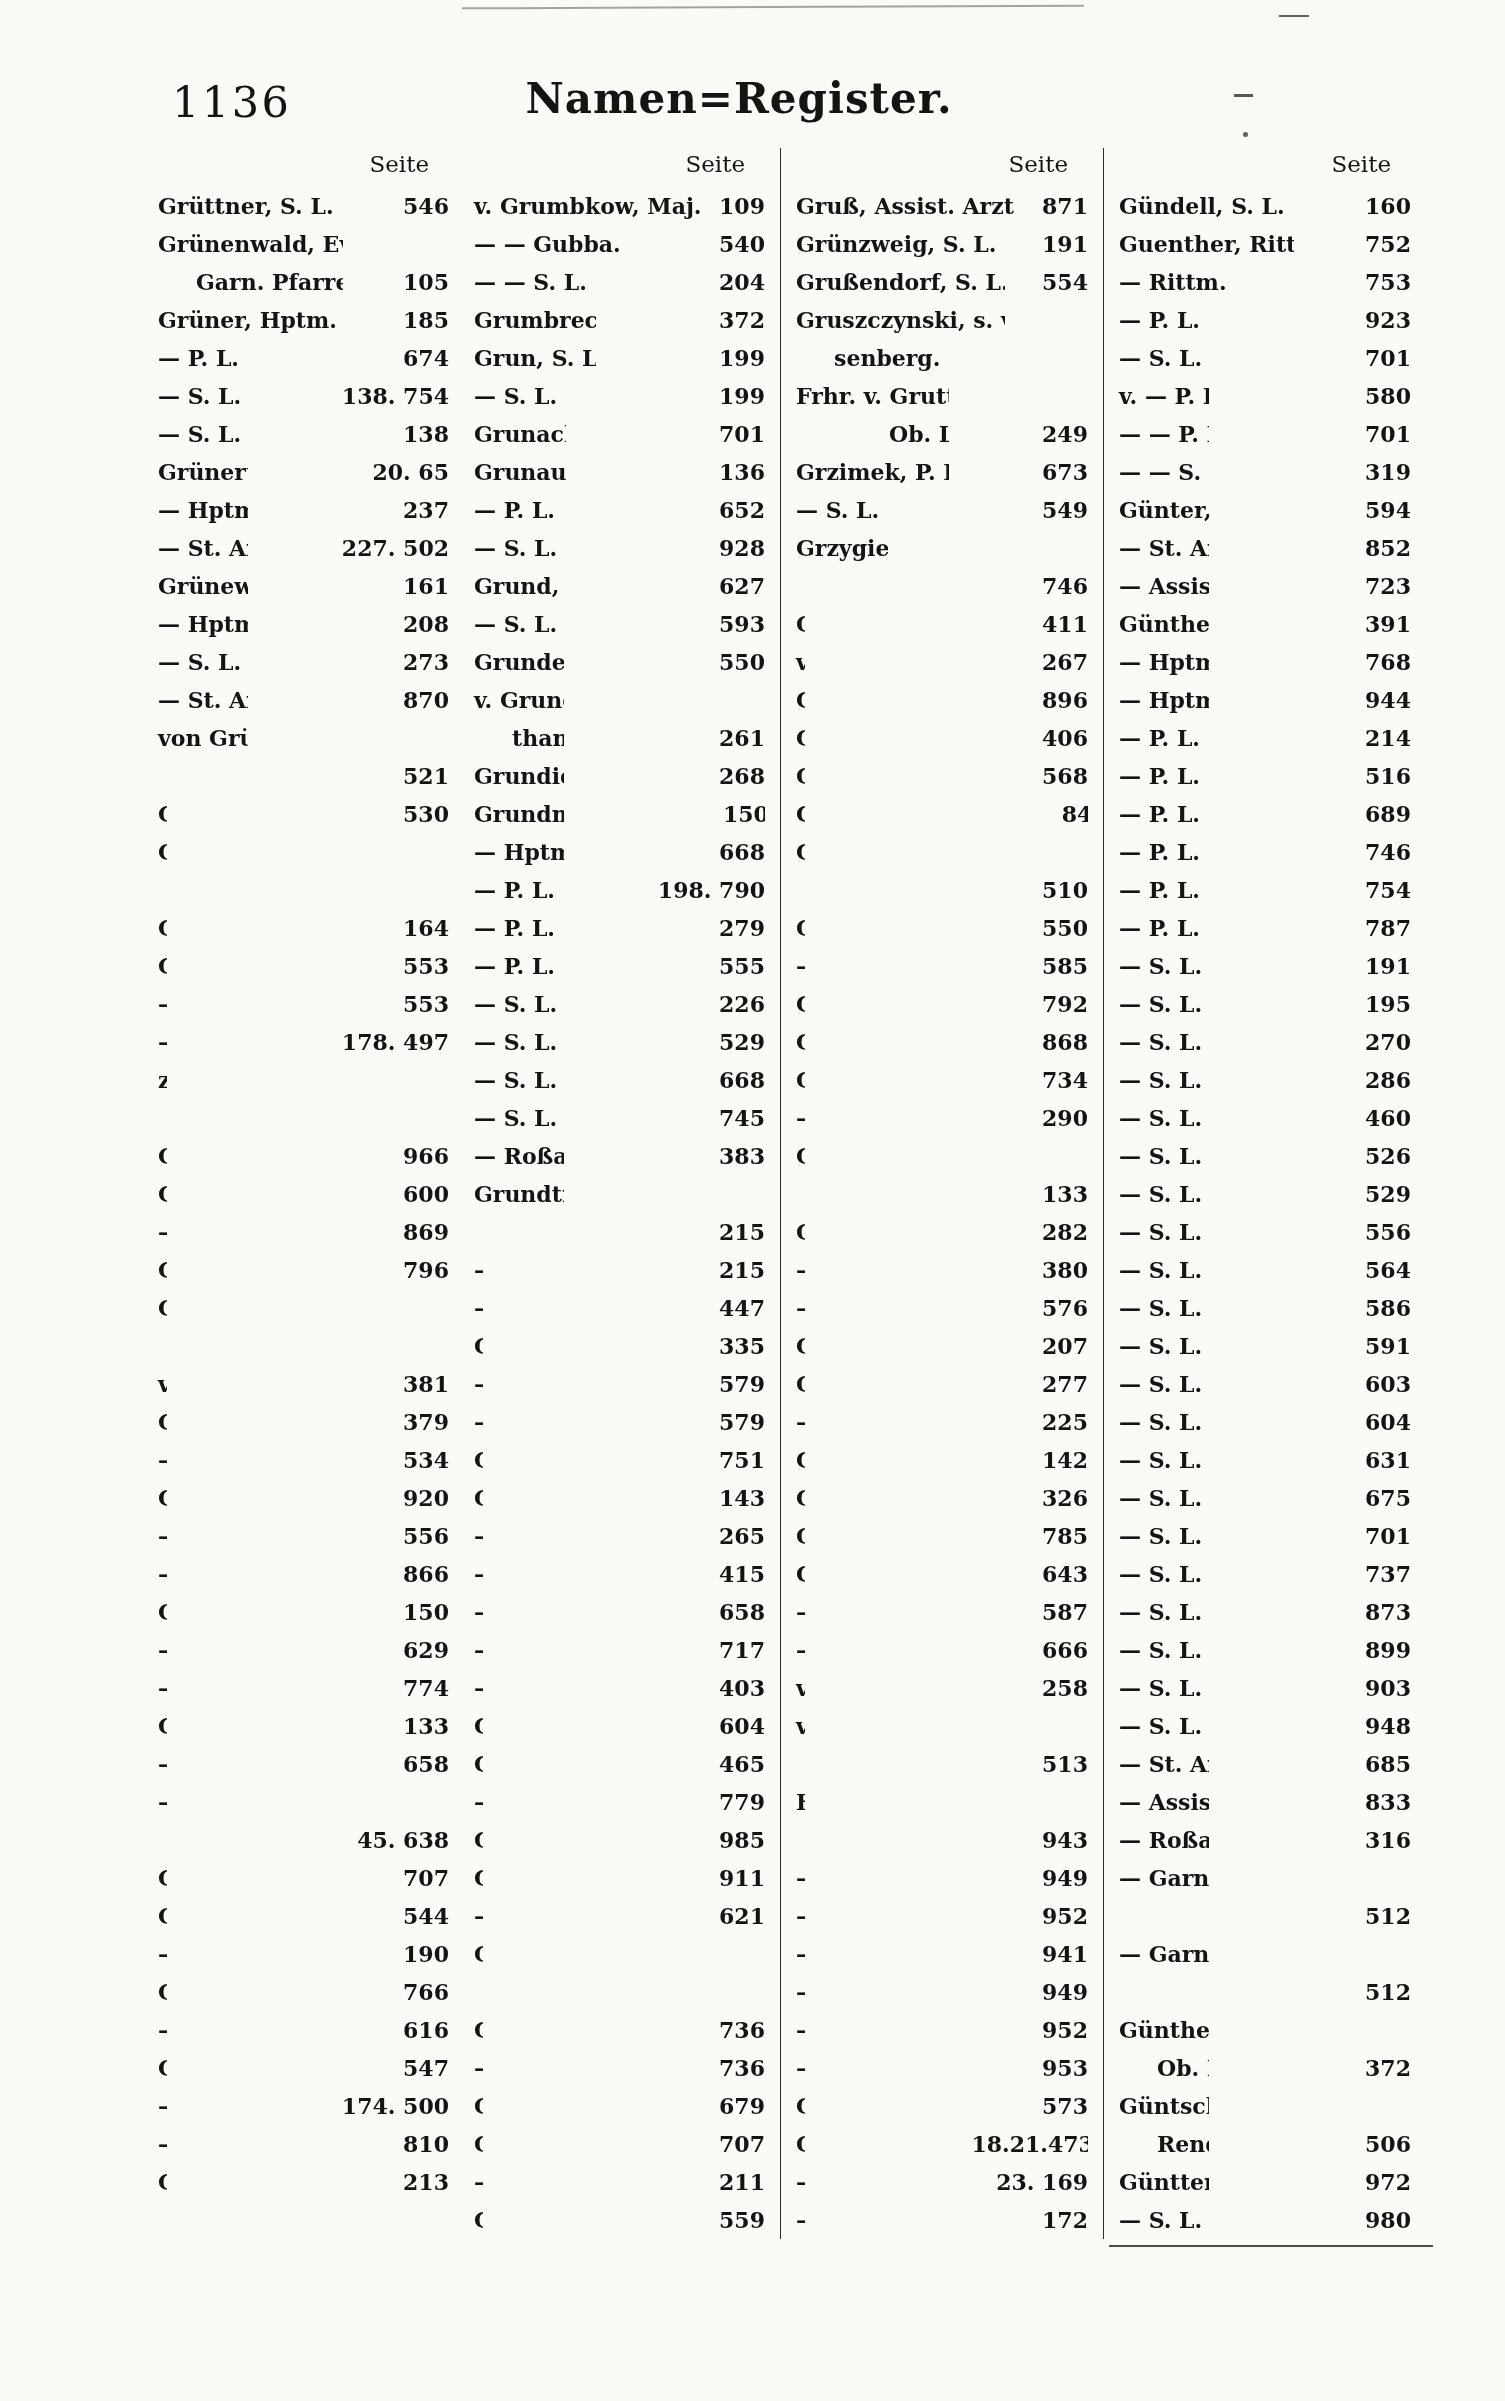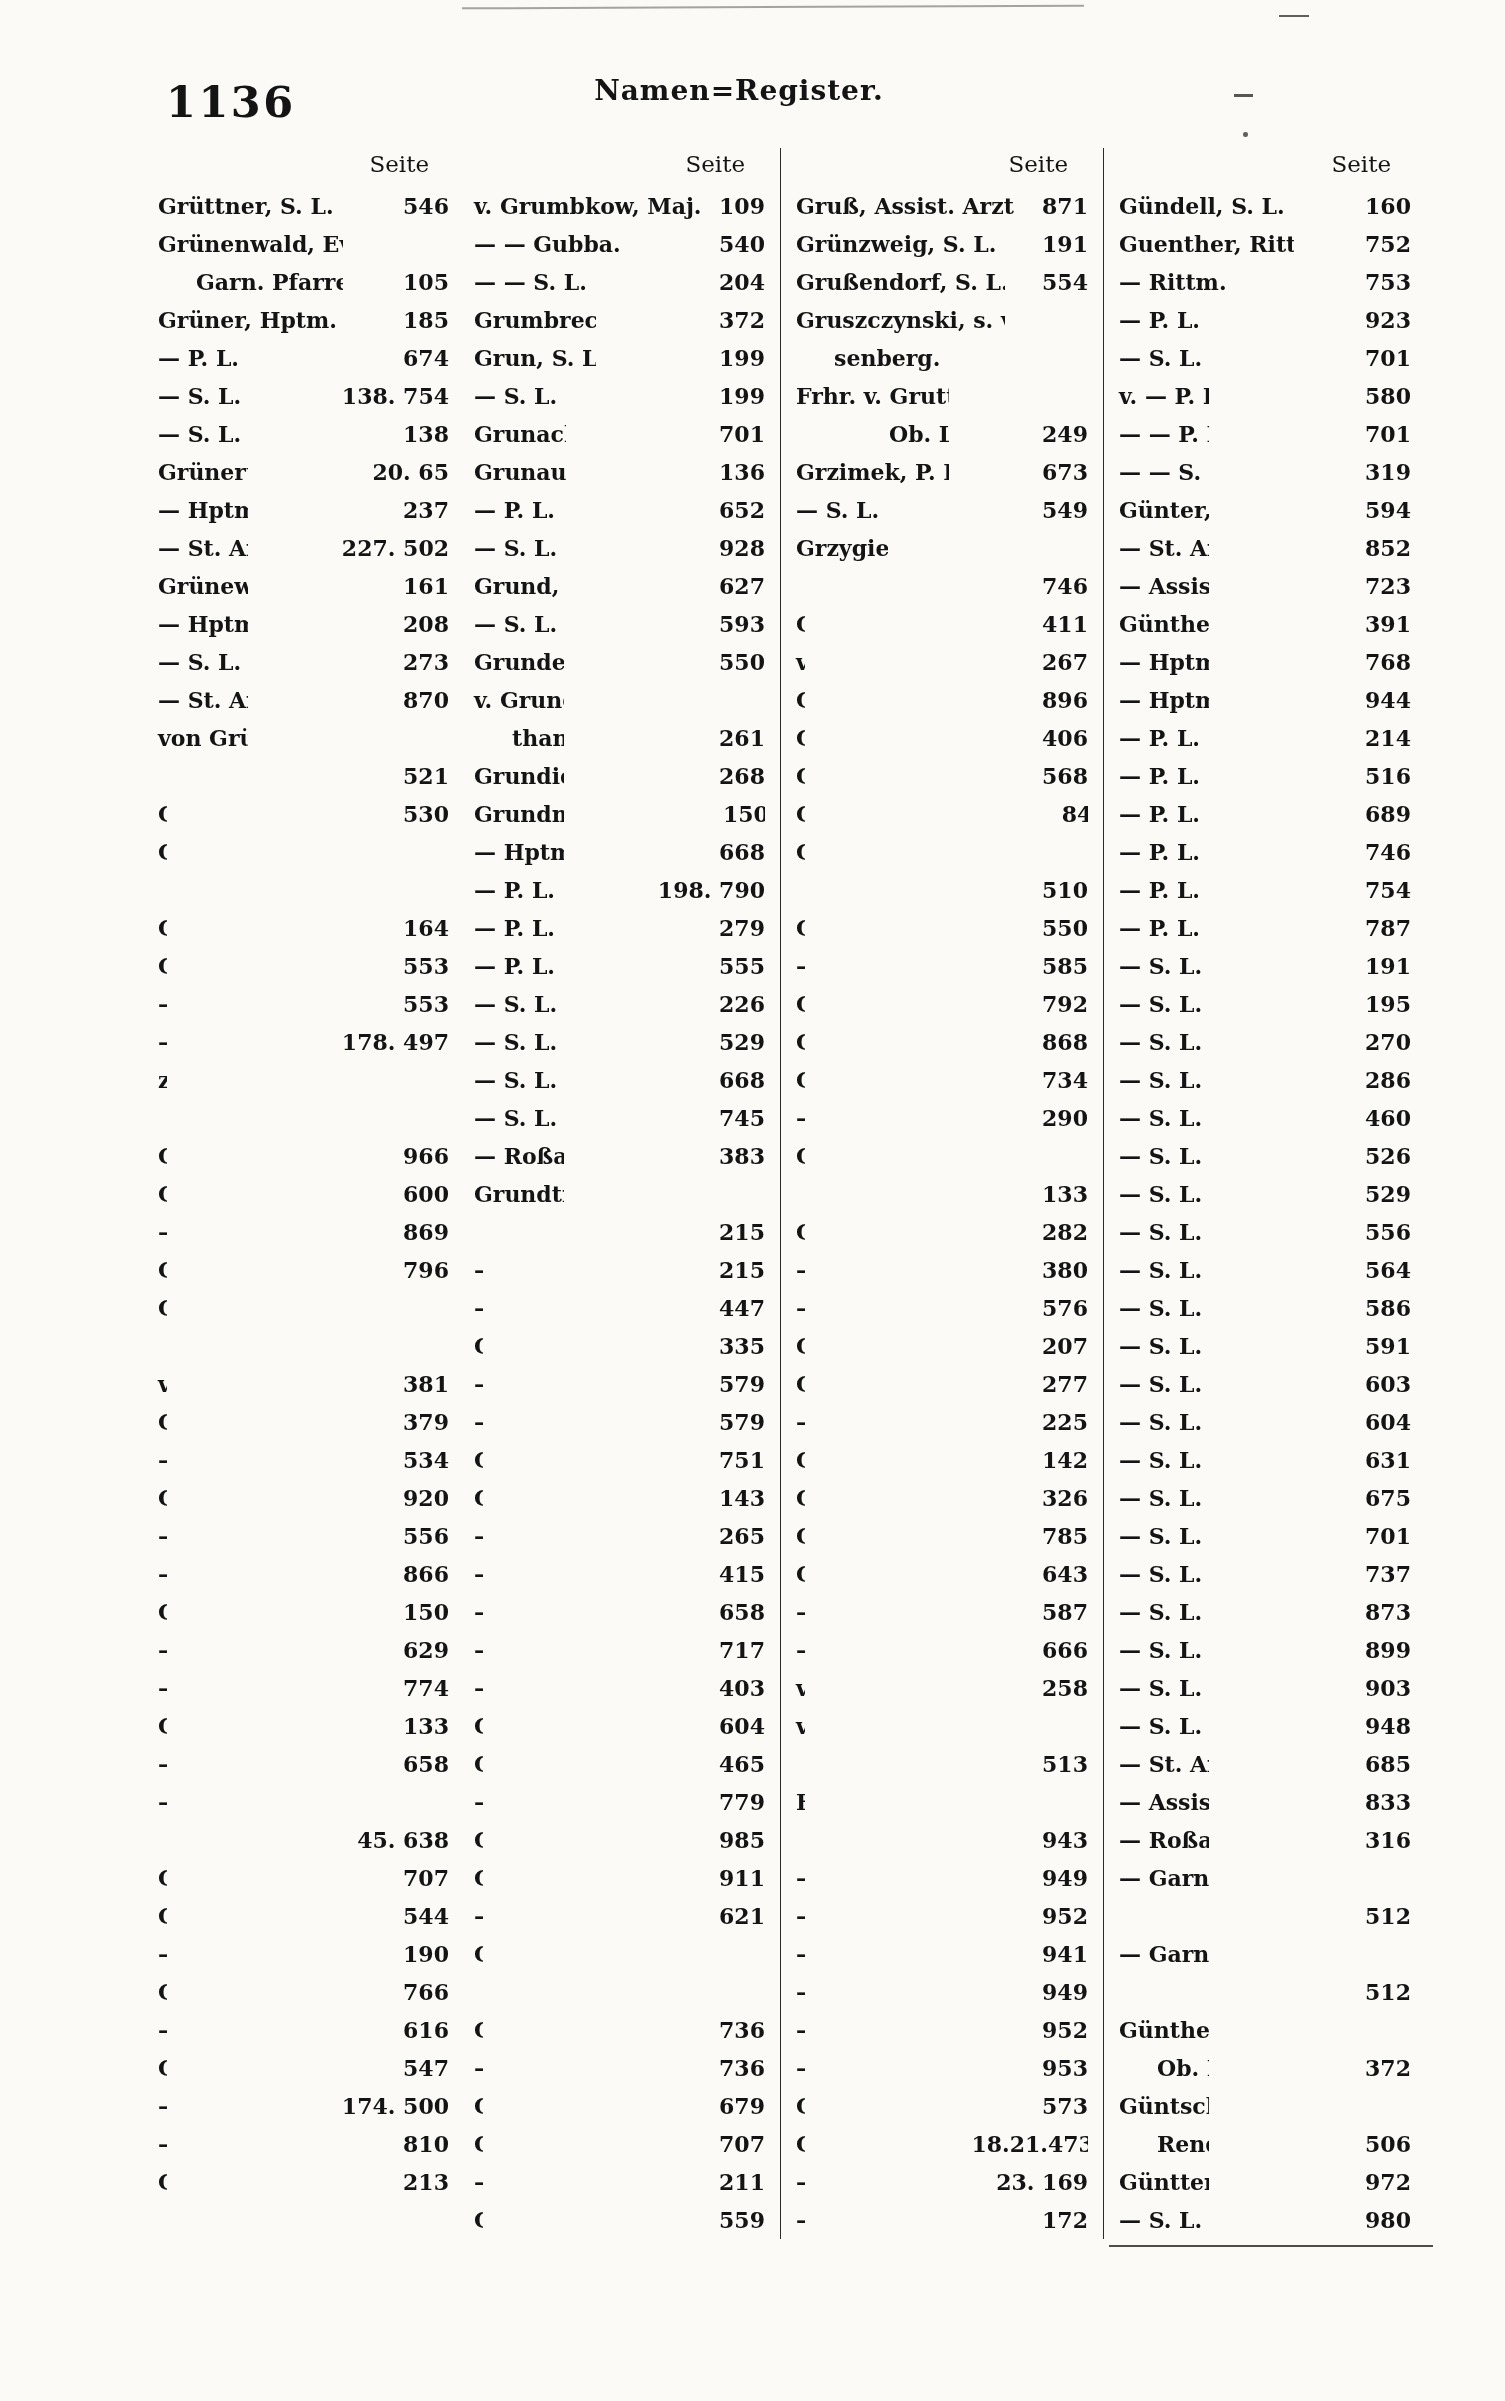--- a/index.html
+++ b/index.html
@@ -18,27 +18,27 @@
     font-weight: 700;
   }
   .watermark {
     position: absolute; top: 13px; left: 0; right: 0;
     text-align: center;
     font-family: "DejaVu Sans", "Liberation Sans", sans-serif;
     font-size: 11.5px; line-height: 15px; font-weight: 700; color: #1c1c1c;
   }
   .headrow { position: absolute; top: 74px; left: 158px; right: 186px; height: 55px; }
   .pagenum {
-    position: absolute; left: 8px; top: 3px;
-    font-size: 43px; letter-spacing: 2.5px; font-weight: 700;
+    position: absolute; left: 14px; top: 3px;
+    font-size: 43px; letter-spacing: 2.5px; font-weight: 400;
   }
   .title {
     position: absolute; left: 0; right: 0; top: 0; margin: 0;
     text-align: center;
-    font-size: 28px; font-weight: 700; letter-spacing: 1px;
+    font-size: 42px; font-weight: 700; letter-spacing: 1px;
   }
   .columns {
     position: absolute; top: 148px; left: 158px;
     display: flex; align-items: flex-start;
   }
   .col { width: 291px; flex: 0 0 auto; }
   .col + .col { margin-left: 25px; }
   .col.ruled {
     border-left: 1.5px solid #2c2c2c;
     margin-left: 15px; padding-left: 15px;

